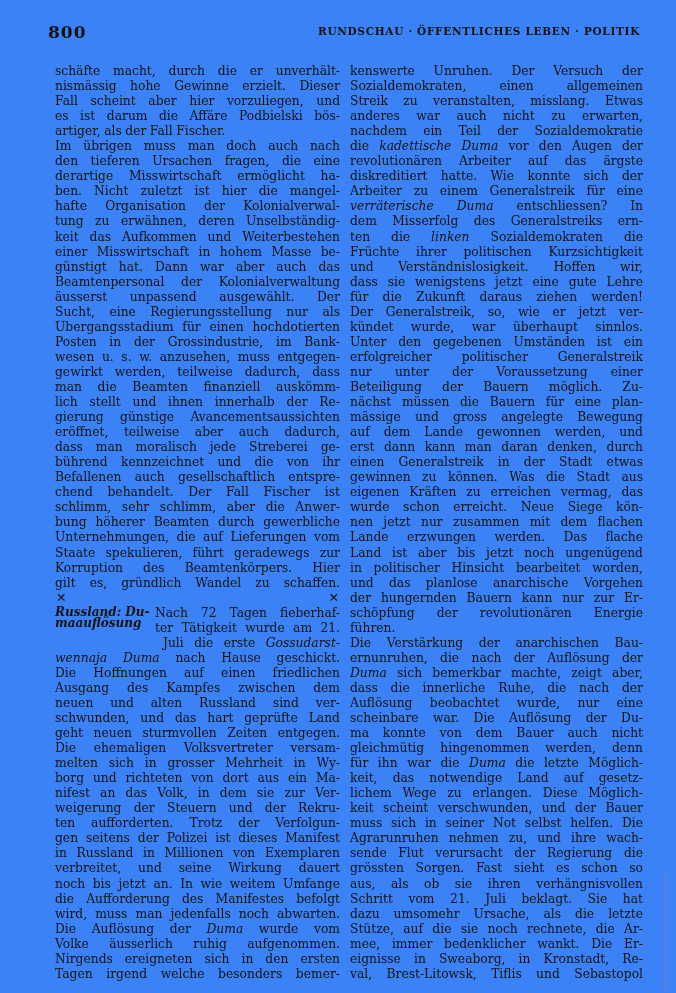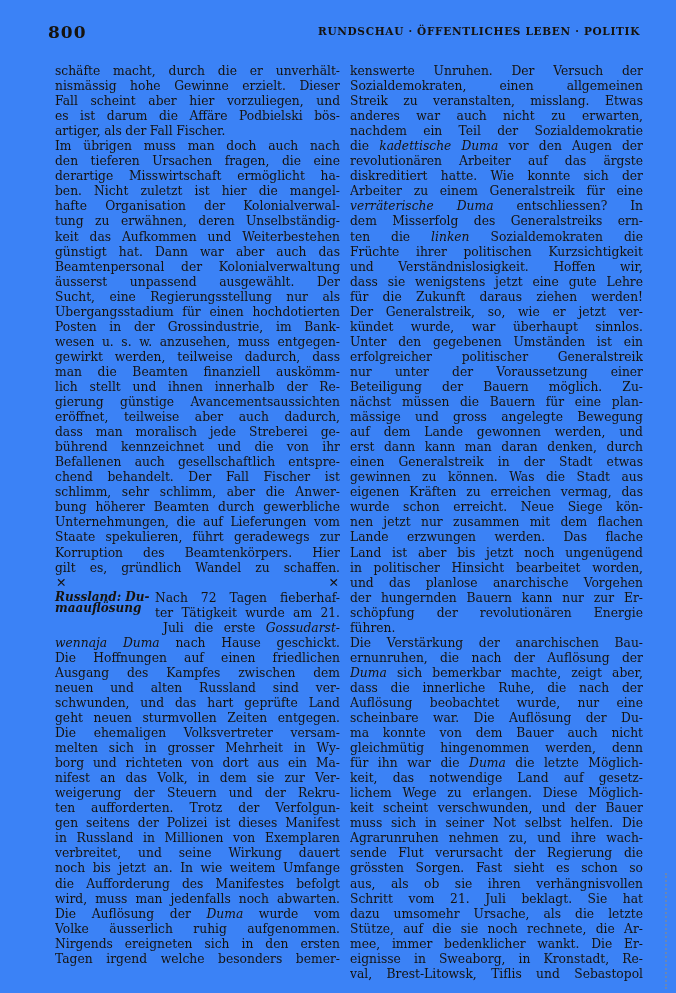--- a/index.html
+++ b/index.html
@@ -78,20 +78,21 @@
           <div class="line"><span>Fall scheint aber hier vorzuliegen, und</span></div>
           <div class="line"><span>es ist darum die Affäre Podbielski bös-</span></div>
           <div class="line noj"><span>artiger, als der Fall Fischer.</span></div>
           <div class="line"><span>Im übrigen muss man doch auch nach</span></div>
           <div class="line"><span>den tieferen Ursachen fragen, die eine</span></div>
           <div class="line"><span>derartige Misswirtschaft ermöglicht ha-</span></div>
           <div class="line"><span>ben. Nicht zuletzt ist hier die mangel-</span></div>
           <div class="line"><span>hafte Organisation der Kolonialverwal-</span></div>
           <div class="line"><span>tung zu erwähnen, deren Unselbständig-</span></div>
           <div class="line"><span>keit das Aufkommen und Weiterbestehen</span></div>
+          <div class="line"><span>einer Misswirtschaft in hohem Masse be-</span></div>
           <div class="line"><span>günstigt hat. Dann war aber auch das</span></div>
           <div class="line"><span>Beamtenpersonal der Kolonialverwaltung</span></div>
           <div class="line"><span>äusserst unpassend ausgewählt. Der</span></div>
           <div class="line"><span>Sucht, eine Regierungsstellung nur als</span></div>
           <div class="line"><span>Übergangsstadium für einen hochdotierten</span></div>
           <div class="line"><span>Posten in der Grossindustrie, im Bank-</span></div>
           <div class="line"><span>wesen u. s. w. anzusehen, muss entgegen-</span></div>
           <div class="line"><span>gewirkt werden, teilweise dadurch, dass</span></div>
           <div class="line"><span>man die Beamten finanziell auskömm-</span></div>
           <div class="line"><span>lich stellt und ihnen innerhalb der Re-</span></div>

